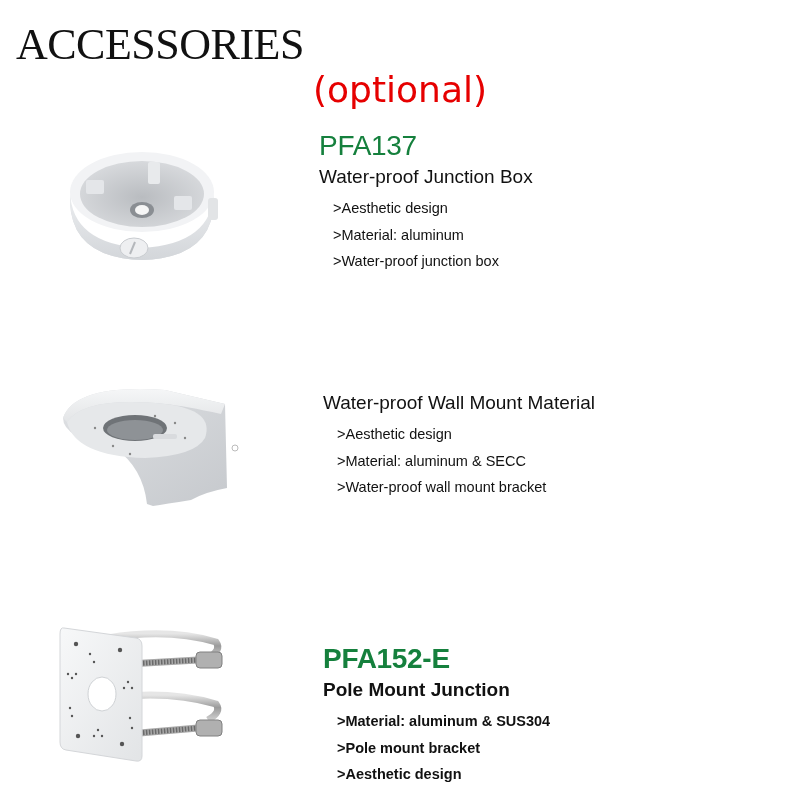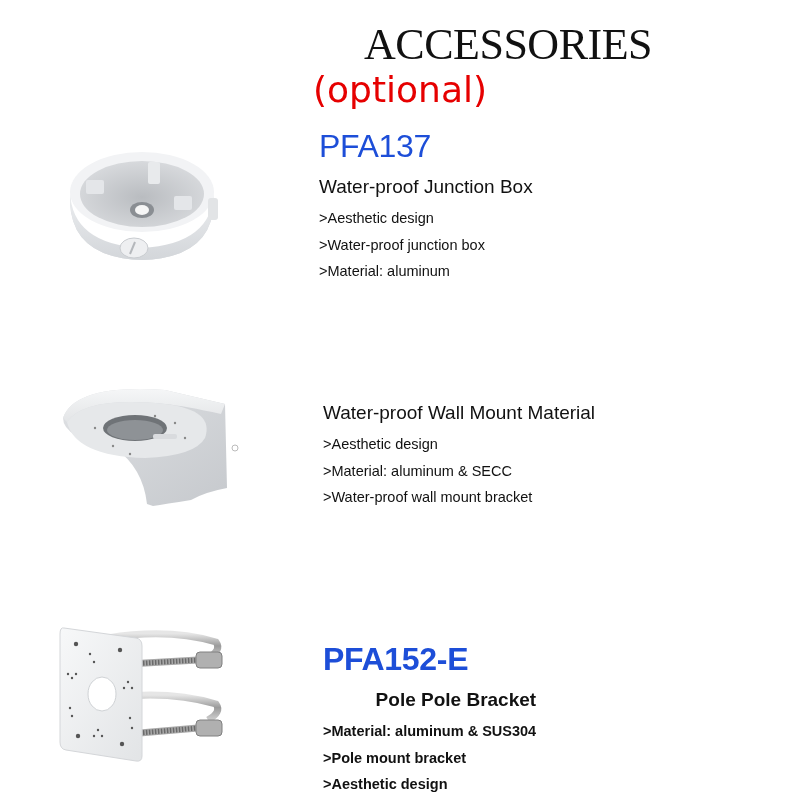--- a/index.html
+++ b/index.html
@@ -1,34 +1,34 @@
 <!DOCTYPE html>
 <html><head>
   <meta charset="utf-8">
   <style>
     * { margin: 0; padding: 0; box-sizing: border-box; }
     html, body { width: 800px; height: 800px; background: #ffffff; overflow: hidden; }
     body { position: relative; font-family: "Liberation Sans", sans-serif; color: #000; }
 
     .title {
-      position: absolute; left: 0; width: 652px; top: 20px; text-align: right;
+      position: absolute; left: 0; width: 652px; top: 20px; text-align: left;
       font-family: "Liberation Serif", serif; font-size: 44px; letter-spacing: -0.5px;
       color: #111; line-height: 50px; padding-left: 16px;
     }
     .subtitle {
       position: absolute; left: 300px; top: 68px; width: 200px; text-align: center;
       font-family: "DejaVu Sans", sans-serif; font-size: 36px; color: #e60000; line-height: 44px;
     }
 
     .product { position: absolute; left: 0; width: 800px; }
     .product .img { position: absolute; }
     .product .text { position: absolute; }
-    .model { font-size: 32px; line-height: 32px; color: #1d4ed8; letter-spacing: -0.3px; }
-    .pname { font-size: 19px; line-height: 24px; color: #111; margin-top: 13px; text-align: right; }
-    .feat { font-size: 14.5px; line-height: 26.5px; color: #111; }
+    .model { font-size: 28px; line-height: 32px; color: #15803d; letter-spacing: -0.3px; }
+    .pname { font-size: 19px; line-height: 24px; color: #111; margin-top: 3px; }
+    .feat { font-size: 14.5px; line-height: 26.5px; color: #111; margin-left: 14px; }
     .feats { margin-top: 6px; }
 
     svg { display: block; }
   </style>
 </head>
 <body>
 
 <div class="title">ACCESSORIES</div>
 <div class="subtitle">(optional)</div>
 
@@ -63,22 +63,22 @@
 
       <ellipse cx="72" cy="108" rx="14" ry="10" fill="#eeeff1" stroke="#c9ccd0" stroke-width="1"></ellipse>
       <line x1="68" y1="114" x2="73" y2="102" stroke="#b5b8bc" stroke-width="2"></line>
     </svg>
   </div>
   <div class="text" style="left:319px; top:130px;">
     <div class="model">PFA137</div>
     <div class="pname">Water-proof Junction Box</div>
     <div class="feats">
       <div class="feat">&gt;Aesthetic design</div>
+      <div class="feat">&gt;Material: aluminum</div>
       <div class="feat">&gt;Water-proof junction box</div>
-      <div class="feat">&gt;Material: aluminum</div>
     </div>
   </div>
 </section>
 
 <section class="product" style="top:0;">
   <div class="img" style="left:55px; top:378px;">
     <svg width="190" height="135" viewBox="0 0 190 135">
       <defs>
         <linearGradient id="wmFace" x1="0" y1="0" x2="1" y2="1">
           <stop offset="0" stop-color="#dfe1e4"></stop>
@@ -167,20 +167,20 @@
         <circle cx="72" cy="94" r="1.2"></circle>
           <circle cx="74" cy="104" r="1.2"></circle>
         <circle cx="40" cy="106" r="1.2"></circle>
           <circle cx="36" cy="112" r="1.2"></circle>
           <circle cx="44" cy="112" r="1.2"></circle>
       </g>
     </svg>
   </div>
   <div class="text" style="left:323px; top:643px;font-weight:bold;">
     <div class="model">PFA152-E</div>
-    <div class="pname">Pole Pole Bracket</div>
+    <div class="pname">Pole Mount Junction</div>
     <div class="feats">
       <div class="feat">&gt;Material: aluminum &amp; SUS304</div>
       <div class="feat">&gt;Pole mount bracket</div>
       <div class="feat">&gt;Aesthetic design</div>
     </div>
   </div>
 </section>
 
 </body></html>

